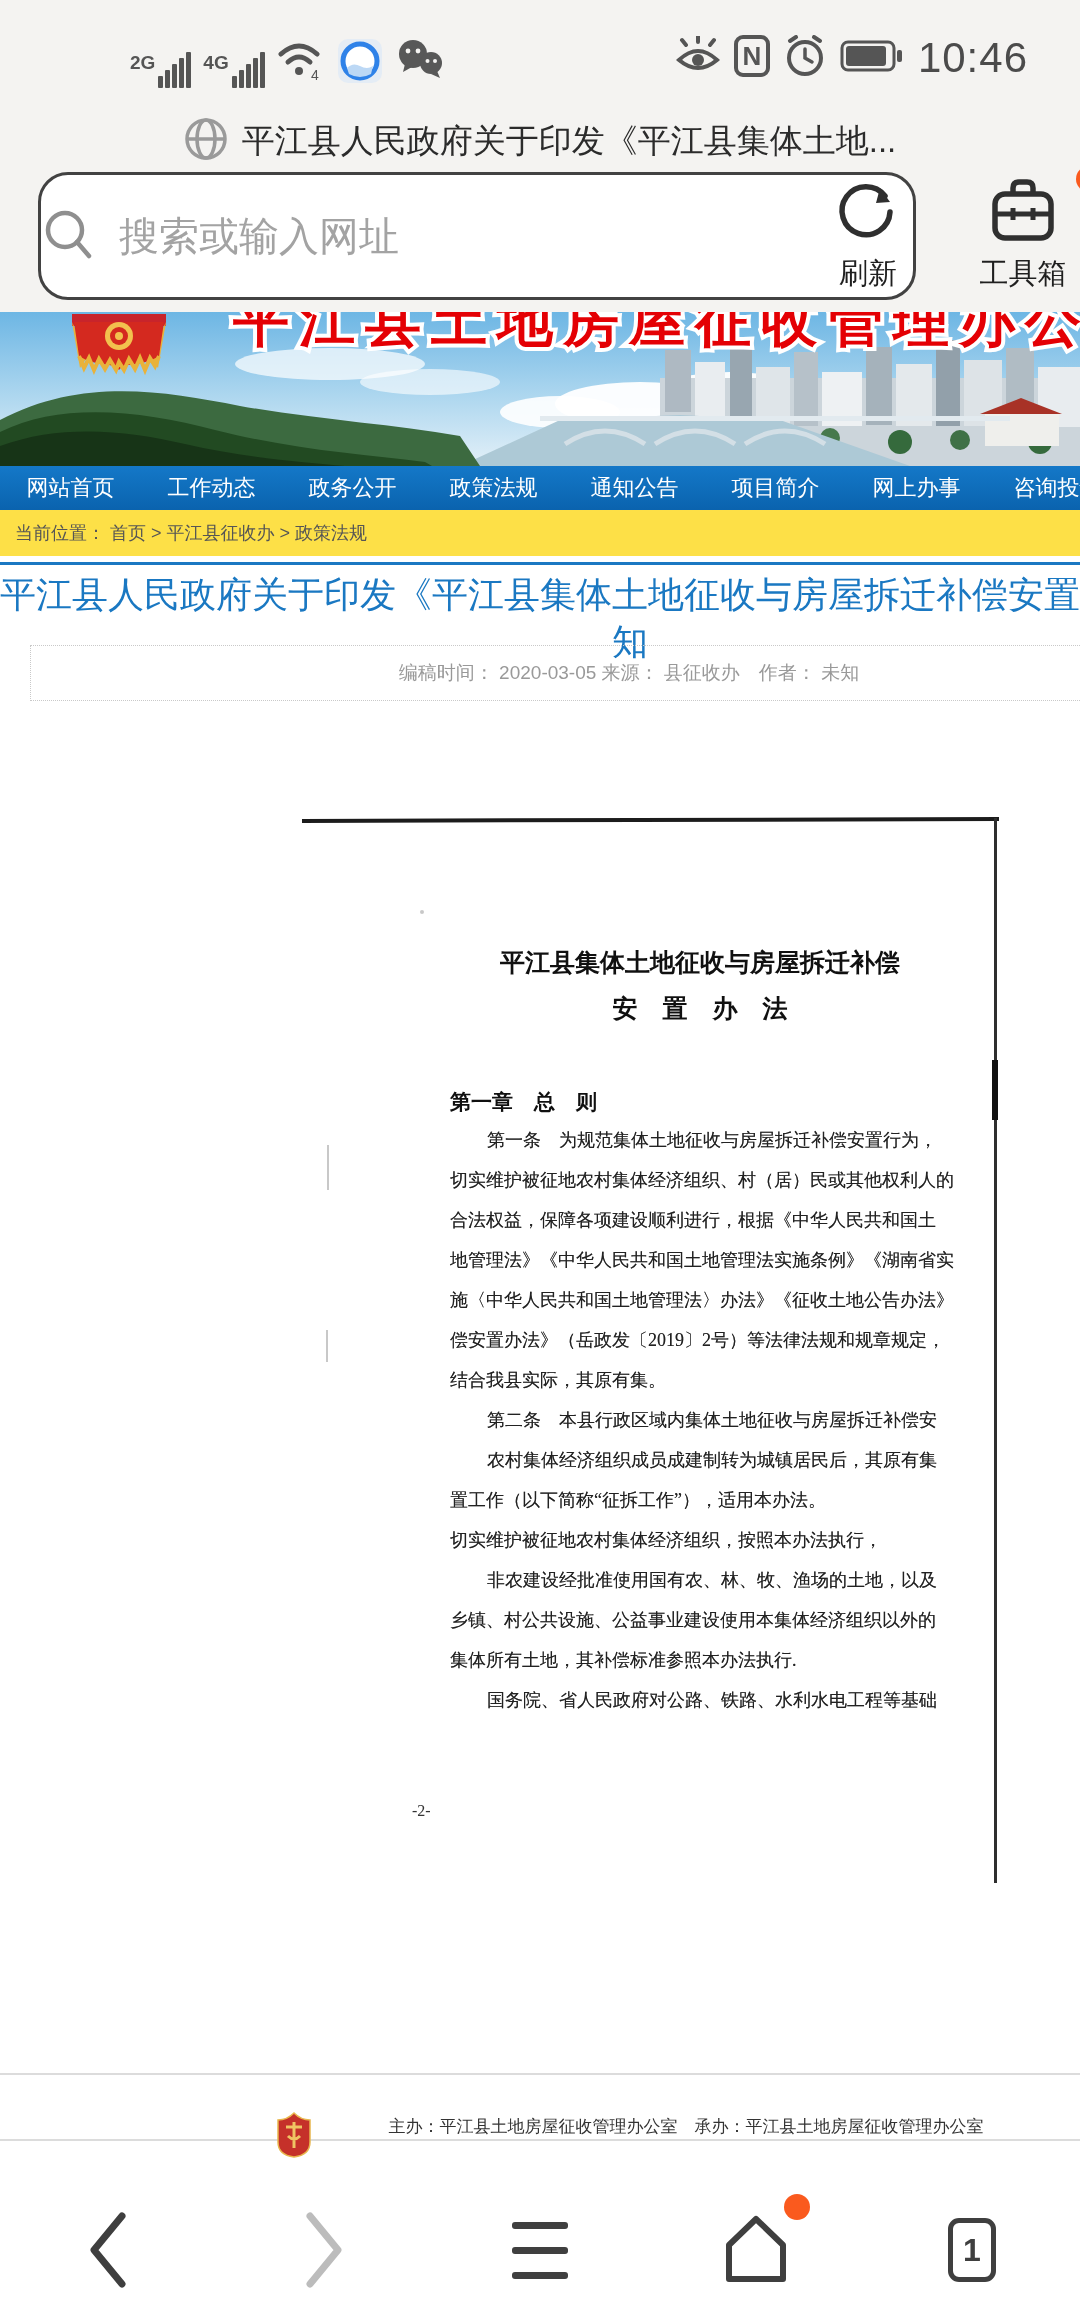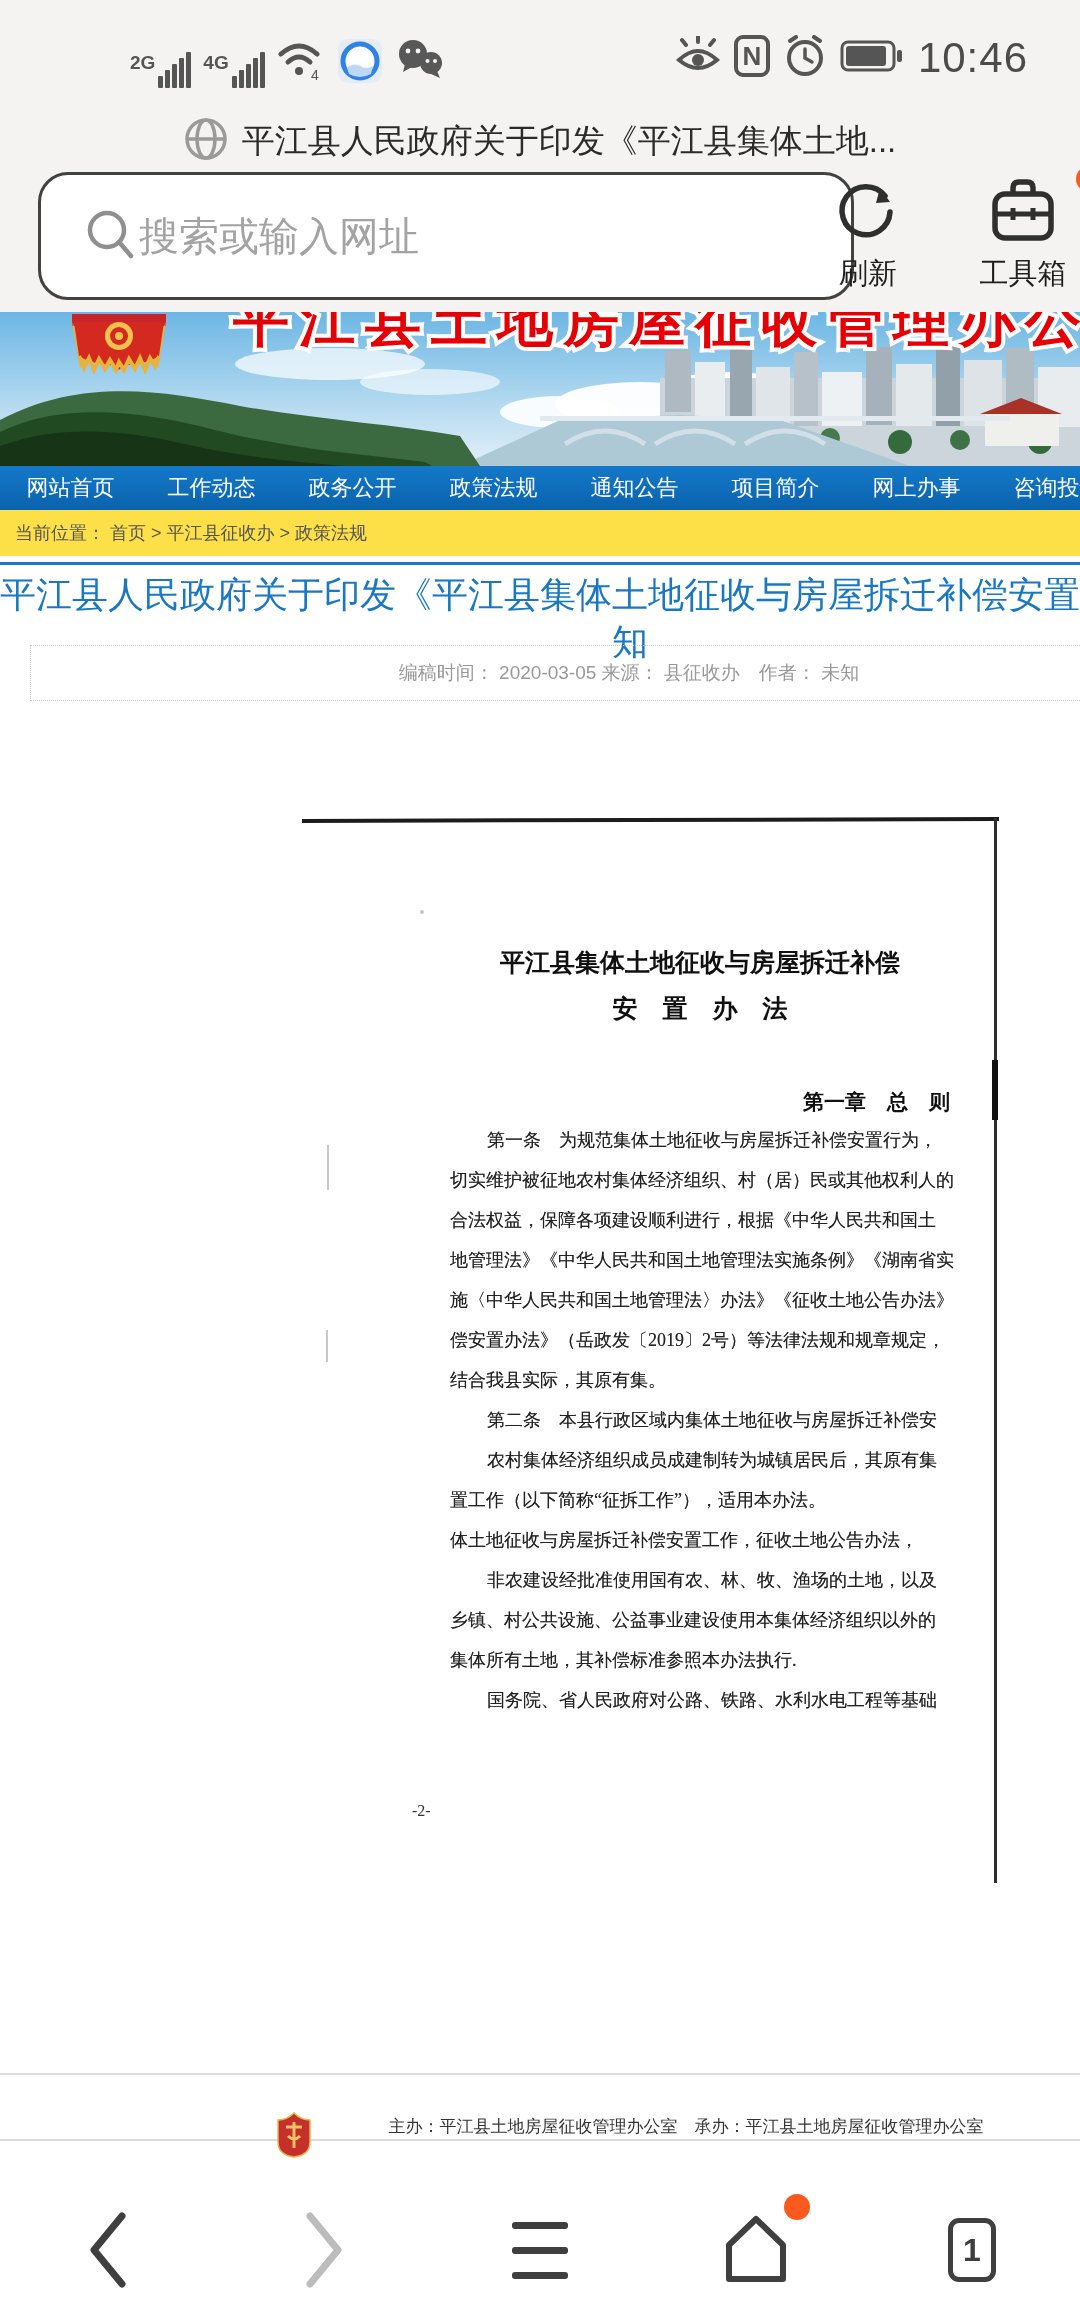--- a/index.html
+++ b/index.html
@@ -16,23 +16,23 @@
   .sb-time { font-size:42px; color:#4b4b4b; letter-spacing:1px; }
   .sig { display:flex; align-items:flex-end; gap:2px; }
   .sig .lbl { font-size:19px; color:#555; margin-right:1px; transform:translateY(-14px); font-weight:bold;}
   .bar { width:5px; background:#555; border-radius:1px; }
 
   .title-bar { position:absolute; top:110px; left:0; width:1080px; height:62px;
                display:flex; align-items:center; justify-content:center; gap:14px; }
   .title-bar-text { font-size:33px; color:#2b2b2b; white-space:nowrap; }
 
   .search-row { position:absolute; top:170px; left:0; width:1080px; height:142px; }
-  .search-box { position:absolute; left:38px; top:2px; width:816px; height:128px;
+  .search-box { position:absolute; left:38px; top:2px; width:878px; height:128px;
                 background:#fff; border:3px solid #424242; border-radius:30px;
-                display:flex; align-items:center; padding-left:42px; }
+                display:flex; align-items:center; gap:22px; }
   .search-ph { font-size:40px; color:#a3a3a3; }
   .chrome-btn { position:absolute; top:8px; width:150px; text-align:center; }
   .chrome-btn .cap { font-size:29px; color:#1f1f1f; margin-top:6px; }
   .btn-refresh { left:793px; }
   .btn-toolbox { left:948px; }
   .orange-dot { position:absolute; border-radius:50%; background:#fa5a1e; }
 
   
   .banner { position:absolute; top:312px; left:0; width:1080px; height:154px; overflow:hidden; }
 
@@ -59,21 +59,21 @@
   
   .scan { position:absolute; top:760px; left:300px; width:700px; height:1230px; background:#fff;
           font-family:"Liberation Serif","DejaVu Serif",serif; color:#222; }
   .scan-topline  { position:absolute; top:58px; left:2px; width:697px; height:4px; background:#1c1c1c;
                    transform:rotate(-0.15deg); }
   .scan-rightline{ position:absolute; top:58px; left:694px; width:3px; height:1065px; background:#2e2e2e; }
   .scan-rightblob{ position:absolute; top:300px; left:692px; width:6px; height:60px; background:#111; }
   .artifact { position:absolute; background:#9a9a9a; opacity:.55; }
   .scan-title { position:absolute; left:150px; width:500px; text-align:center; font-weight:bold;
                 font-size:25px; color:#101010; white-space:nowrap; }
-  .scan-chapter { position:absolute; left:150px; width:500px; text-align:right; font-weight:bold;
+  .scan-chapter { position:absolute; left:150px; width:500px; text-align:left; font-weight:bold;
                   font-size:21px; color:#101010; }
   .scan-body { position:absolute; top:360px; left:150px; width:500px; }
   .scan-line { height:40px; line-height:40px; font-size:18px; white-space:nowrap;
                text-shadow:0 0 0.6px rgba(0,0,0,.5); }
   .scan-line.indent { padding-left:37px; }
   .scan-line b { font-weight:normal; }
   .scan-pagenum { position:absolute; top:1042px; left:112px; font-size:16px; color:#333; }
 
   
   .footer-rule { position:absolute; left:0; width:1080px; height:2px; background:#dcdcdc; }
@@ -318,21 +318,21 @@
         <div class="scan-line indent"><b>第一条</b>　为规范集体土地征收与房屋拆迁补偿安置行为，</div>
         <div class="scan-line">切实维护被征地农村集体经济组织、村（居）民或其他权利人的</div>
         <div class="scan-line">合法权益，保障各项建设顺利进行，根据《中华人民共和国土</div>
         <div class="scan-line">地管理法》《中华人民共和国土地管理法实施条例》《湖南省实</div>
         <div class="scan-line">施〈中华人民共和国土地管理法〉办法》《征收土地公告办法》</div>
         <div class="scan-line">偿安置办法》（岳政发〔2019〕2号）等法律法规和规章规定，</div>
         <div class="scan-line">结合我县实际，其原有集。</div>
         <div class="scan-line indent"><b>第二条</b>　本县行政区域内集体土地征收与房屋拆迁补偿安</div>
         <div class="scan-line indent">农村集体经济组织成员成建制转为城镇居民后，其原有集</div>
         <div class="scan-line">置工作（以下简称“征拆工作”），适用本办法。</div>
-        <div class="scan-line">体土地征收与房屋拆迁补偿安置工作，征收土地公告办法，</div>
+        <div class="scan-line">切实维护被征地农村集体经济组织，按照本办法执行，</div>
         <div class="scan-line indent">非农建设经批准使用国有农、林、牧、渔场的土地，以及</div>
         <div class="scan-line">乡镇、村公共设施、公益事业建设使用本集体经济组织以外的</div>
         <div class="scan-line">集体所有土地，其补偿标准参照本办法执行.</div>
         <div class="scan-line indent">国务院、省人民政府对公路、铁路、水利水电工程等基础</div>
       </div>
 
     <div class="scan-pagenum">-2-</div>
   </div>
 
   <div class="footer-rule" style="top:2073px;"></div>

